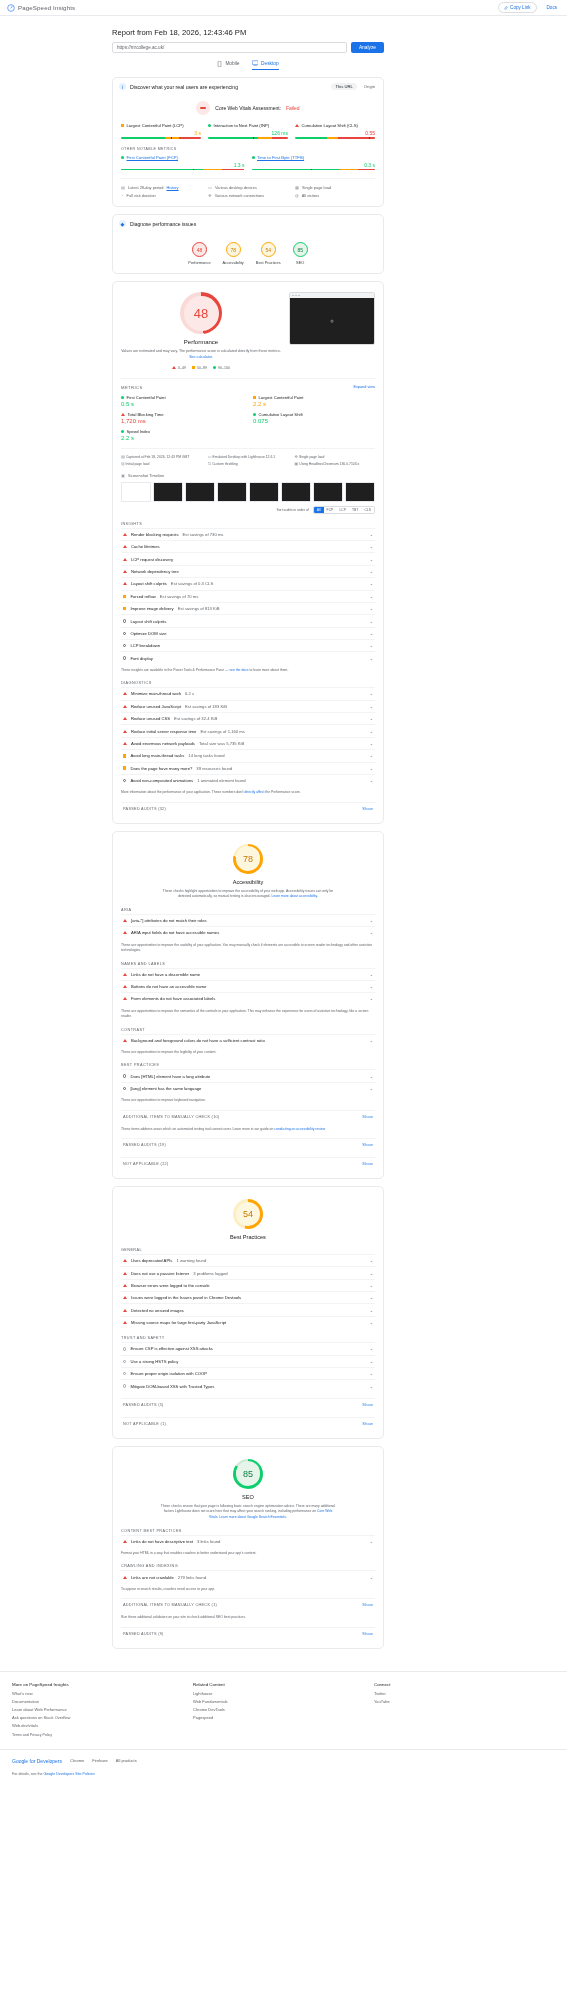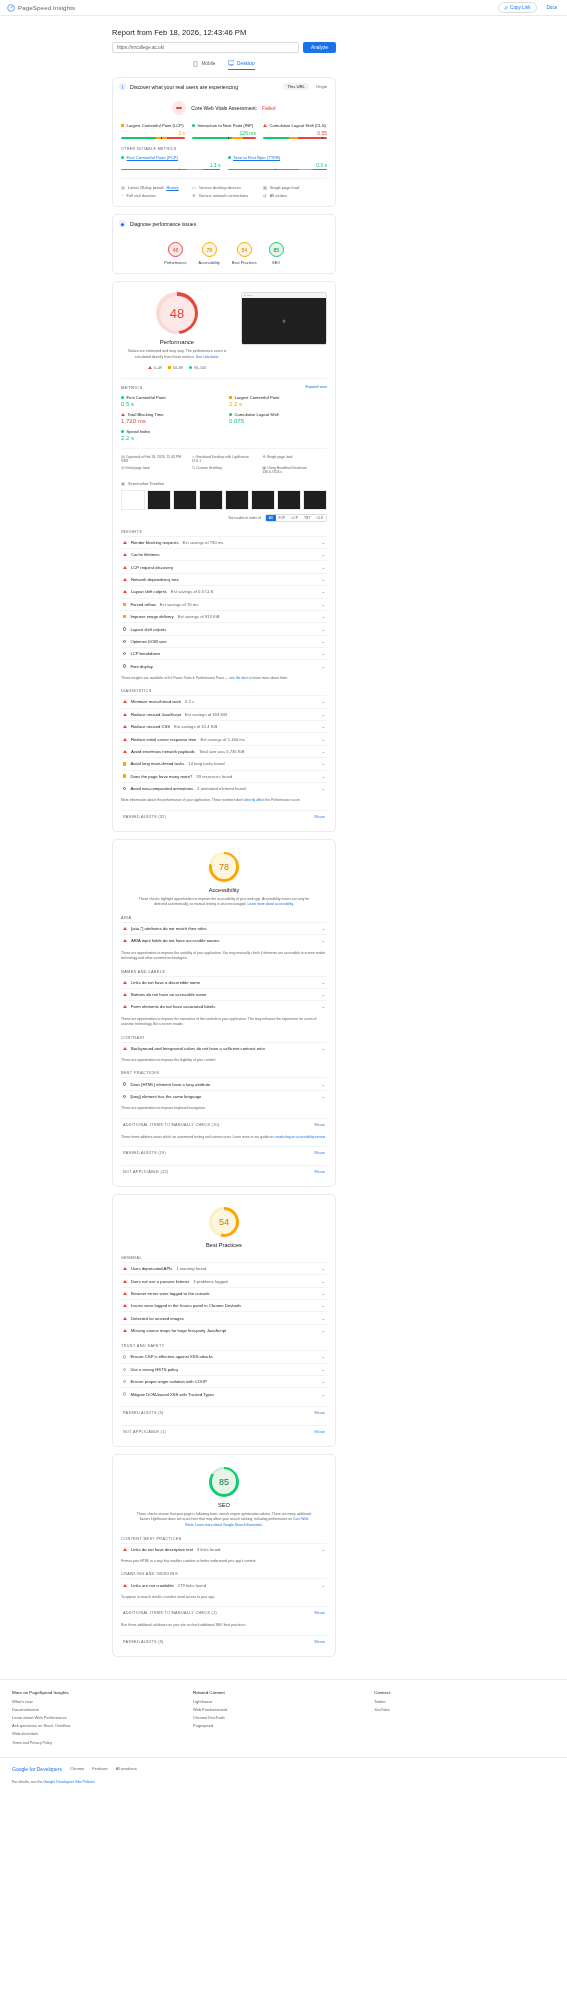--- a/index.html
+++ b/index.html
@@ -28,21 +28,21 @@
   .copy-link {
     display: flex; align-items: center; gap: 2px;
     font-size: 4.6px; color: #1a73e8;
     border: 1px solid #dadce0; border-radius: 7px;
     padding: 2px 5px;
   }
   .docs-link { font-size: 4.6px; color: #1a73e8; padding: 2px 3px; }
 
   
   .page { width: 567px; }
-  .col { width: 224px; margin-left: 112px; }
+  .col { width: 272px; margin-left: 112px; }
 
   .report-title {
     font-size: 7.6px; color: #202124; font-weight: 400;
     margin: 12px 0 5px 0;
   }
 
   .url-row { display: flex; align-items: center; gap: 4px; }
   .url-input {
     flex: 1; height: 11px;
     border: 1px solid #dadce0; border-radius: 2px;

